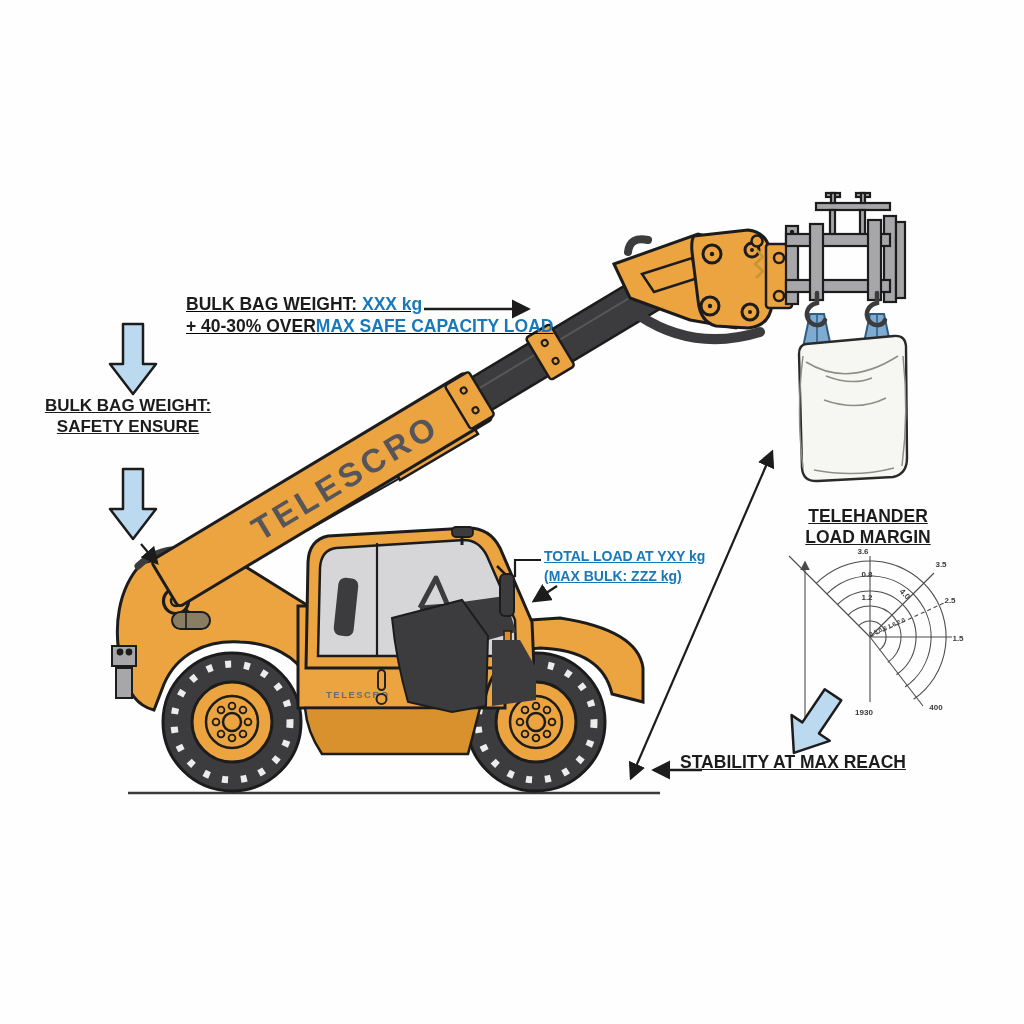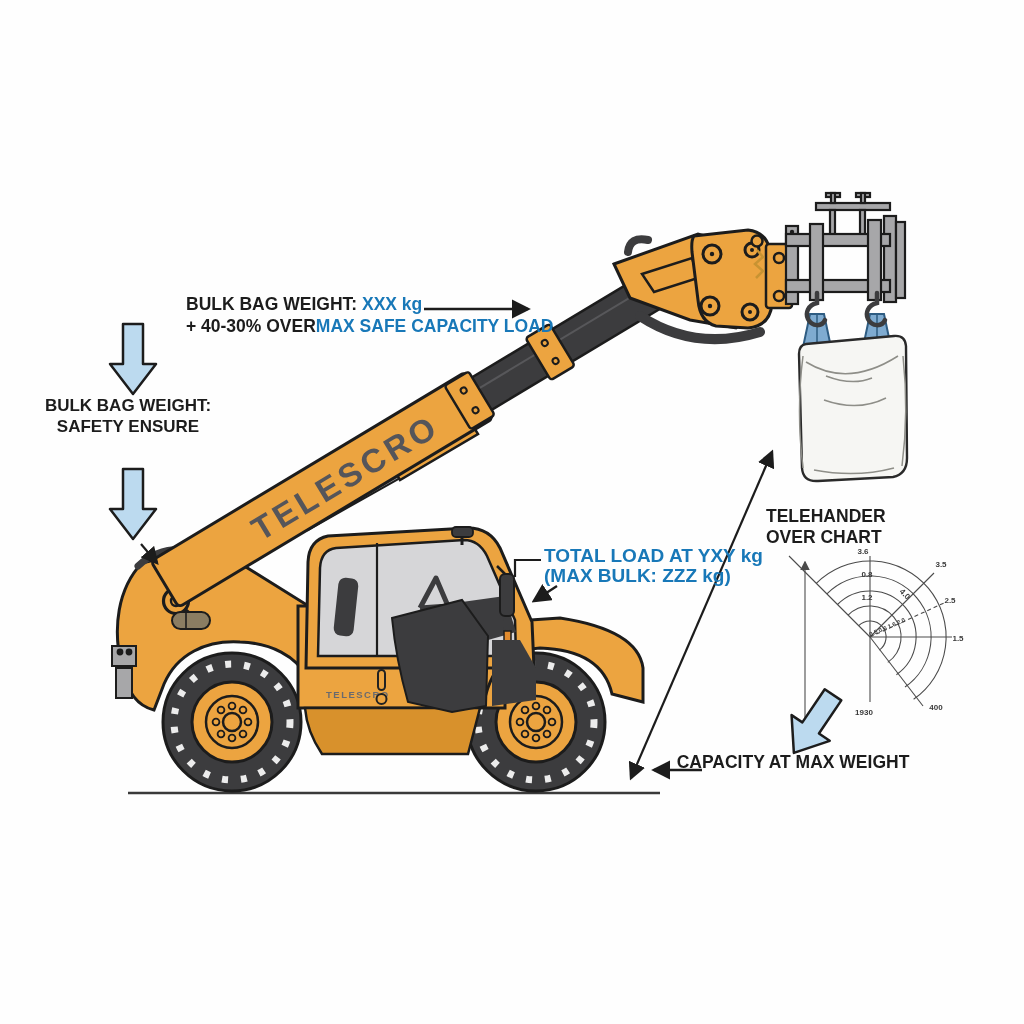--- a/index.html
+++ b/index.html
@@ -1,25 +1,25 @@
 <!DOCTYPE html>
 <html><head>
 <meta charset="utf-8">
 <style>
   html,body{margin:0;padding:0;background:#ffffff;}
   #stage{position:relative;width:1024px;height:1024px;background:#fefefe;overflow:hidden;
          font-family:"Liberation Sans",sans-serif;}
   #scene{position:absolute;left:0;top:0;}
-  .lbl{position:absolute;font-weight:bold;white-space:nowrap;}
+  .lbl{position:absolute;font-weight:bold;white-space:nowrap;text-decoration:underline;}
   .blk{color:#1c1c1c;}
   .blu{color:#1878B8;}
   .top-label{left:186px;top:293px;font-size:17.5px;line-height:22px;}
   .left-label{left:25px;top:395px;width:206px;text-align:center;font-size:17px;line-height:21px;color:#1c1c1c;white-space:normal;}
-  .total-label{left:544px;top:546px;font-size:19px;line-height:20px;color:#1878B8;}
-  .chart-title{left:766px;top:506px;width:204px;font-size:17.5px;line-height:21px;color:#1c1c1c;white-space:normal;}
+  .total-label{left:544px;top:546px;font-size:14px;line-height:20px;color:#1878B8;}
+  .chart-title{left:766px;top:506px;width:204px;text-align:center;font-size:17.5px;line-height:21px;color:#1c1c1c;white-space:normal;}
   .stability-label{left:668px;top:751px;width:250px;text-align:center;font-size:17.5px;line-height:22px;color:#1c1c1c;white-space:normal;}
 </style>
 </head>
 <body>
 
 <div id="stage">
 
 <svg id="scene" width="1024" height="1024" viewBox="0 0 1024 1024">
   <defs>
     <marker id="mA" viewBox="0 0 10 10" refX="8.5" refY="5" markerWidth="8" markerHeight="8" orient="auto-start-reverse">
@@ -261,20 +261,20 @@
   <div>SAFETY ENSURE</div>
 </div>
 
 <div class="lbl total-label">
   <div>TOTAL LOAD AT YXY kg</div>
   <div>(MAX BULK: ZZZ kg)</div>
 </div>
 
 <div class="lbl chart-title">
   <div>TELEHANDER</div>
-  <div>OVER CHART</div>
+  <div>LOAD MARGIN</div>
 </div>
 
 <div class="lbl stability-label">
-  <div>CAPACITY AT MAX WEIGHT</div>
+  <div>STABILITY AT MAX REACH</div>
 </div>
 
 </div>
 
 </body></html>

